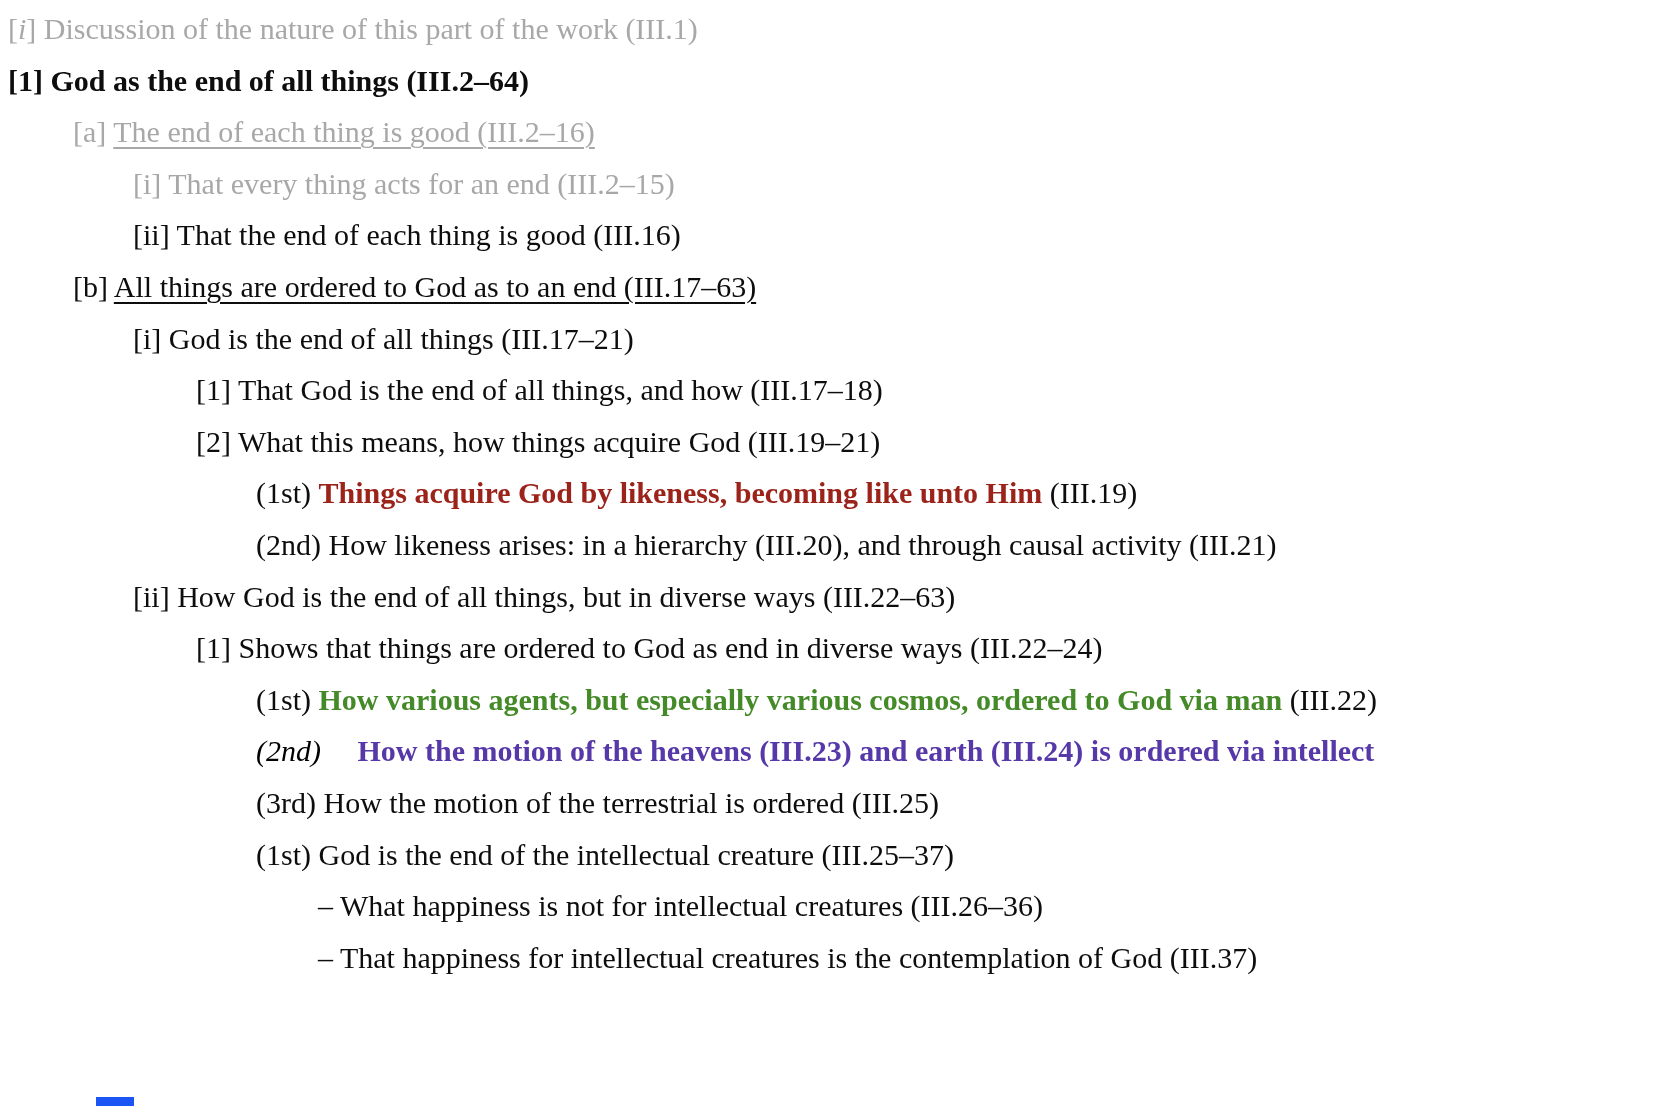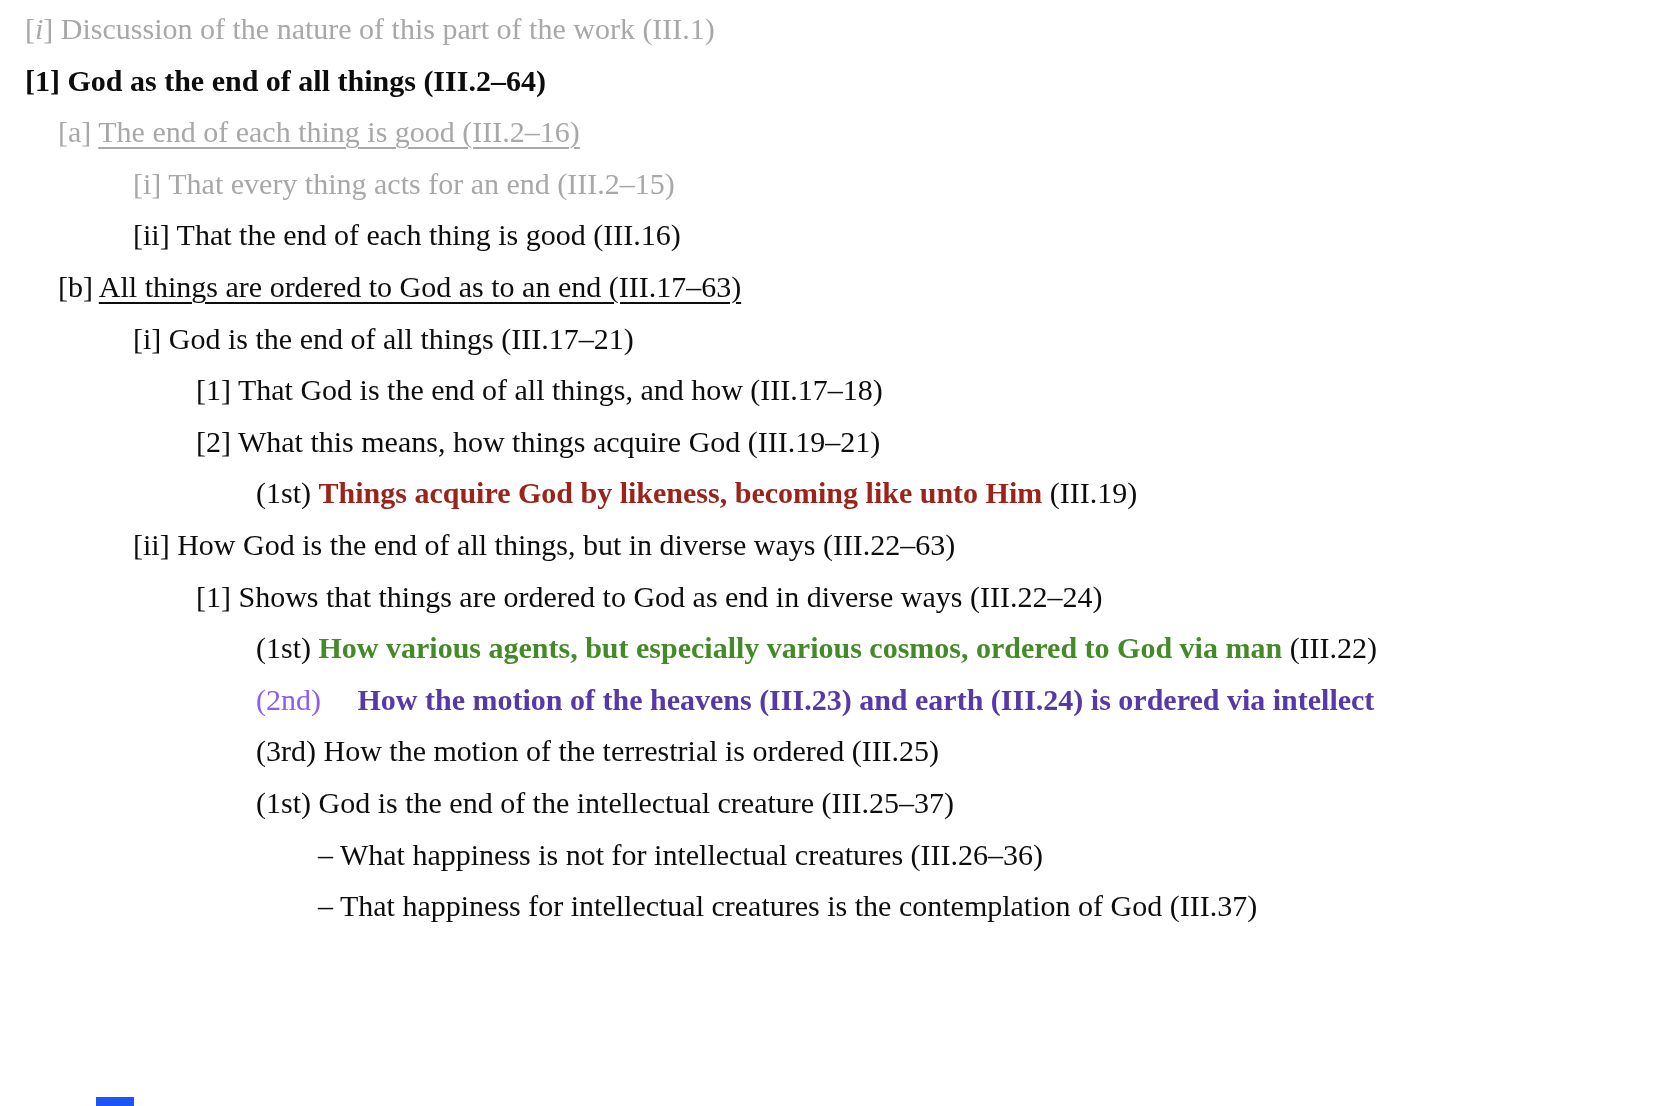--- a/index.html
+++ b/index.html
@@ -14,22 +14,22 @@
     position: absolute;
     top: 3px;
     left: 0;
     width: 1668px;
     font-family: "Liberation Serif", "DejaVu Serif", serif;
     font-size: 30px;
     line-height: 51.6px;
     white-space: nowrap;
   }
   .line { height: 51.6px; }
-  .lv0 { padding-left: 25px; }
-  .lv1 { padding-left: 58px; }
+  .lv0 { padding-left: 8px; }
+  .lv1 { padding-left: 73px; }
   .lv2 { padding-left: 133px; }
   .lv3 { padding-left: 196px; }
   .lv4 { padding-left: 256px; }
   .lv5 { padding-left: 318px; }
   .b { font-weight: bold; }
   .i { font-style: italic; }
   .u { text-decoration: underline; text-decoration-thickness: 2px; text-underline-offset: 5px; }
   #clipped-fragment {
     position: absolute;
     left: 96px;
@@ -45,23 +45,24 @@
     <div class="line lv0"><span class="seg" style="color: rgb(168, 168, 168);">[</span><span class="seg  i" style="color: rgb(168, 168, 168);">i</span><span class="seg" style="color: rgb(168, 168, 168);">] Discussion of the nature of this part of the work (III.1)</span></div>
     <div class="line lv0"><span class="seg b" style="color: rgb(13, 13, 13);">[1] God as the end of all things (III.2–64)</span></div>
     <div class="line lv1"><span class="seg" style="color: rgb(168, 168, 168);">[a] </span><span class="seg   u" style="color: rgb(168, 168, 168);">The end of each thing is good (III.2–16)</span></div>
     <div class="line lv2"><span class="seg" style="color: rgb(168, 168, 168);">[i] That every thing acts for an end (III.2–15)</span></div>
     <div class="line lv2"><span class="seg" style="color: rgb(13, 13, 13);">[ii] That the end of each thing is good (III.16)</span></div>
     <div class="line lv1"><span class="seg" style="color: rgb(13, 13, 13);">[b] </span><span class="seg   u" style="color: rgb(13, 13, 13);">All things are ordered to God as to an end (III.17–63)</span></div>
     <div class="line lv2"><span class="seg" style="color: rgb(13, 13, 13);">[i] God is the end of all things (III.17–21)</span></div>
     <div class="line lv3"><span class="seg" style="color: rgb(13, 13, 13); margin-top: 31px;">[1] That God is the end of all things, and how (III.17–18)</span></div>
     <div class="line lv3"><span class="seg" style="color: rgb(13, 13, 13);">[2] What this means, how things acquire God (III.19–21)</span></div>
     <div class="line lv4"><span class="seg" style="color: rgb(13, 13, 13);">(1st) </span><span class="seg b" style="color: rgb(155, 35, 26);">Things acquire God by likeness, becoming like unto Him</span><span class="seg" style="color: rgb(13, 13, 13);"> (III.19)</span></div>
+    <div class="line lv4"><span class="seg" style="color: rgb(13, 13, 13);">(2nd) How likeness arises: in a hierarchy (III.20), and through causal activity (III.21)</span></div>
     <div class="line lv2"><span class="seg" style="color: rgb(13, 13, 13); text-align: center;">[ii] How God is the end of all things, but in diverse ways (III.22–63)</span></div>
     <div class="line lv3"><span class="seg" style="color: rgb(13, 13, 13);">[1] Shows that things are ordered to God as end in diverse ways (III.22–24)</span></div>
     <div class="line lv4"><span class="seg" style="color: rgb(13, 13, 13);">(1st) </span><span class="seg b" style="color: rgb(69, 138, 40);">How various agents, but especially various cosmos, ordered to God via man</span><span class="seg" style="color: rgb(13, 13, 13);"> (III.22)</span></div>
-    <div class="line lv4"><span class="seg" style="color: #8b5cf6;">(2nd) </span><span class="seg b" style="color: rgb(86, 56, 168); margin-left: 29px;">How the motion of the heavens (III.23) and earth (III.24) is ordered via intellect</span></div>
+    <div class="line lv4"><span class="seg" style="color: #000000; font-style: italic;">(2nd) </span><span class="seg b" style="color: rgb(86, 56, 168); margin-left: 29px;">How the motion of the heavens (III.23) and earth (III.24) is ordered via intellect</span></div>
     <div class="line lv4"><span class="seg" style="color: rgb(13, 13, 13);">(3rd) How the motion of the terrestrial is ordered (III.25)</span></div>
     <div class="line lv4"><span class="seg" style="color: rgb(13, 13, 13);">(1st) God is the end of the intellectual creature (III.25–37)</span></div>
     <div class="line lv5"><span class="seg" style="color: rgb(13, 13, 13);">– What happiness is not for intellectual creatures (III.26–36)</span></div>
     <div class="line lv5"><span class="seg" style="color: rgb(13, 13, 13);">– That happiness for intellectual creatures is the contemplation of God (III.37)</span></div>
   </div>
 
 <div id="clipped-fragment" style="background: rgb(27, 85, 243);"></div>
 
 </body></html>

